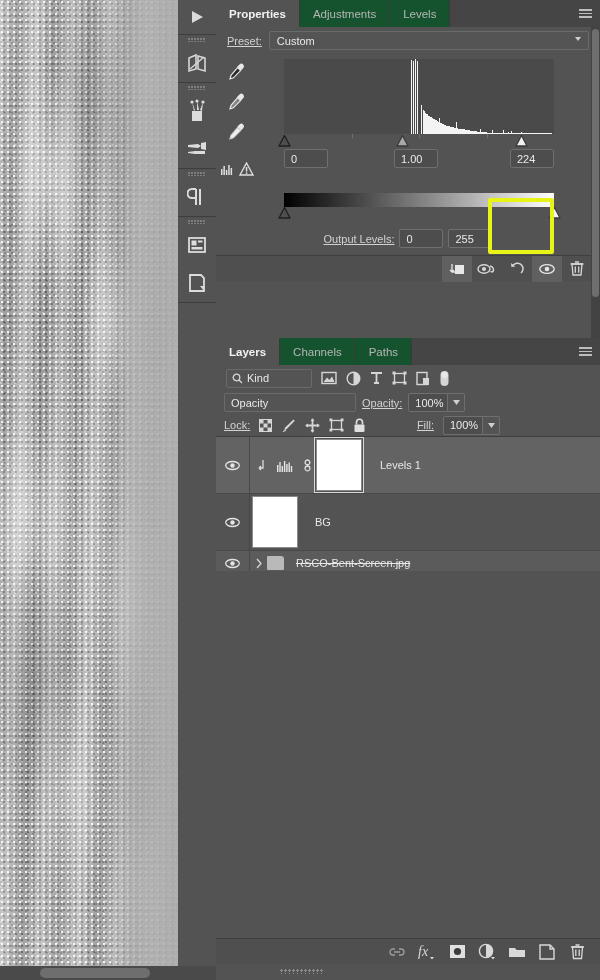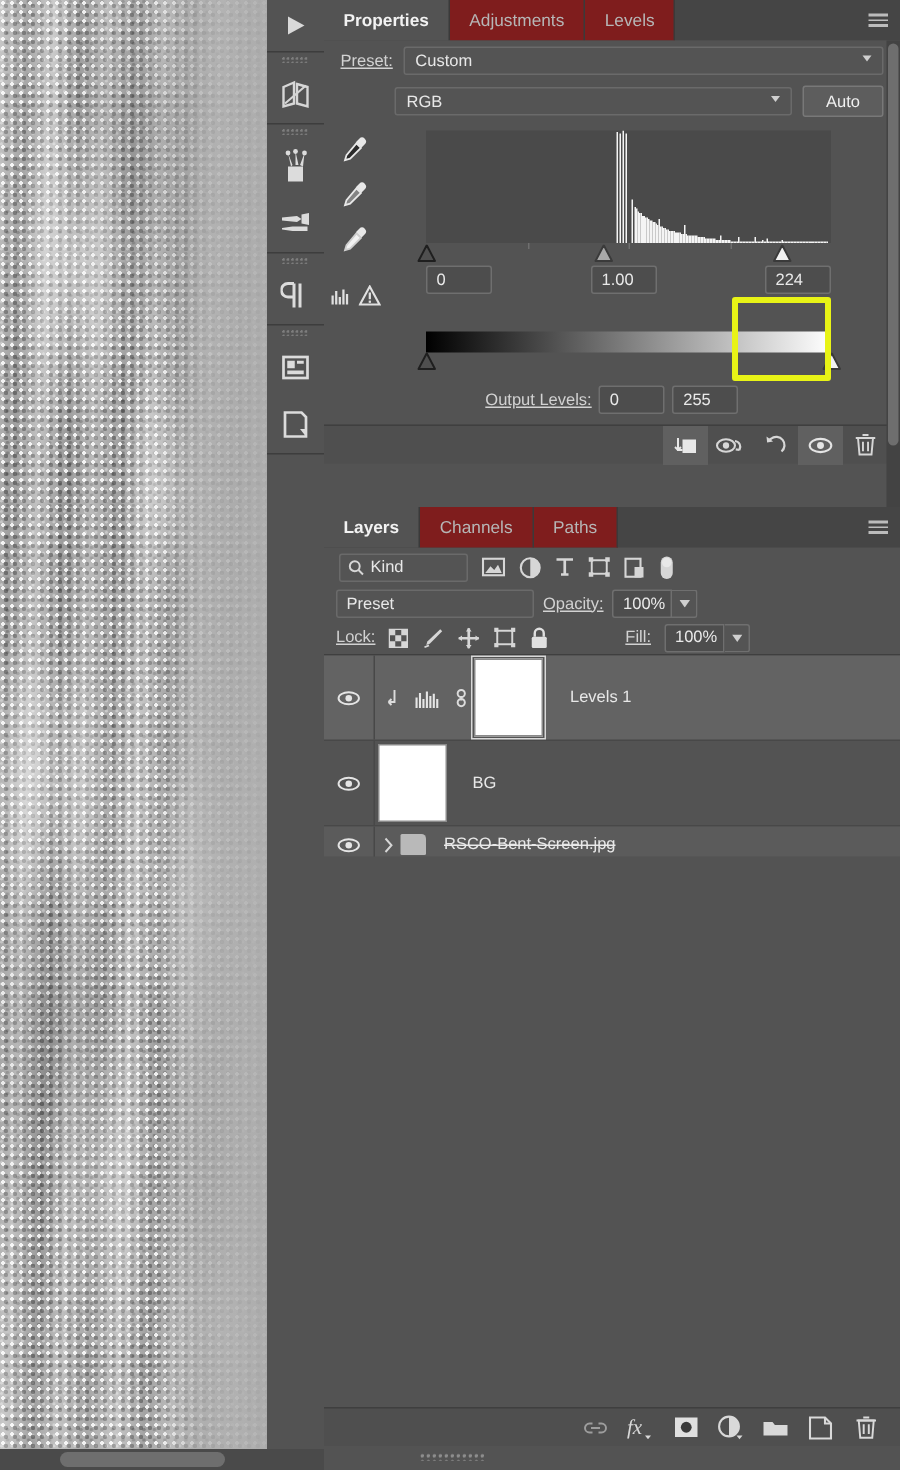--- a/index.html
+++ b/index.html
@@ -104,21 +104,21 @@
 
   
   .tabbar {
     height: 27px; background: #454545; display: flex; align-items: stretch;
     position: relative;
   }
   .tab {
     display: flex; align-items: center; padding: 0 13px;
     font-size: 11.5px; color: #b6b6b6; cursor: pointer;
     border-right: 1px solid #3a3a3a;
-    background: #7f1d1d;
+    background: #14532d;
   }
   .tab.active { background: #535353; color: #f2f2f2; font-weight: bold; }
   .panel-menu {
     position: absolute; right: 8px; top: 0; height: 27px;
     display: flex; align-items: center; cursor: pointer;
   }
   .menu-lines { width: 13px; }
   .menu-lines span { display: block; height: 1.5px; background: #bcbcbc; margin: 2px 0; }
 
   
@@ -445,28 +445,20 @@
 
 
       <div class="row preset-row">
         <span class="lbl">Preset:</span>
         <div class="select" style="flex:1">
           <span>Custom</span>
           <span class="chev"></span>
         </div>
       </div>
 
-      <div class="row chan-row">
-        <div style="width:29px"></div>
-        <div class="select" style="flex:1">
-          <span>RGB</span>
-          <span class="chev"></span>
-        </div>
-        <div class="btn">Auto</div>
-      </div>
 
       <div class="hist-zone">
 
         <div class="droppers">
           <div class="dropper">
             <svg width="22" height="22" viewBox="0 0 22 22">
               <path d="M14.5 3.5 a2.6 2.6 0 0 1 3.7 3.7 l-2.3 2.3 l-3.7-3.7 z" fill="#e8e8e8"></path>
               <path d="M12.6 6.6 l3.0 3.0 l-7.2 7.2 l-3.4 1.0 l1.0-3.4 z" fill="#2a2a2a" stroke="#e8e8e8" stroke-width="1.2"></path>
             </svg>
           </div>
@@ -908,21 +900,21 @@
         <div class="fi">
           <svg width="11" height="17" viewBox="0 0 11 17">
             <rect x="1.5" y="1" width="8" height="15" rx="4" fill="#d6d6d6"></rect>
             <circle cx="5.5" cy="5" r="3.2" fill="#e8e8e8"></circle>
           </svg>
         </div>
       </div>
 
       <div class="blend-row">
         <div class="blend-select">
-          <span>Preset</span>
+          <span>Opacity</span>
           <span class="chev"></span>
         </div>
         <span class="lbl">Opacity:</span>
         <div style="display:flex">
           <div class="pct">100%</div>
           <div class="pct-chev">
             <svg width="7" height="5" viewBox="0 0 7 5">
                 <polygon points="0,0 7,0 3.5,5" fill="#cfcfcf"></polygon>
               </svg>
           </div>

